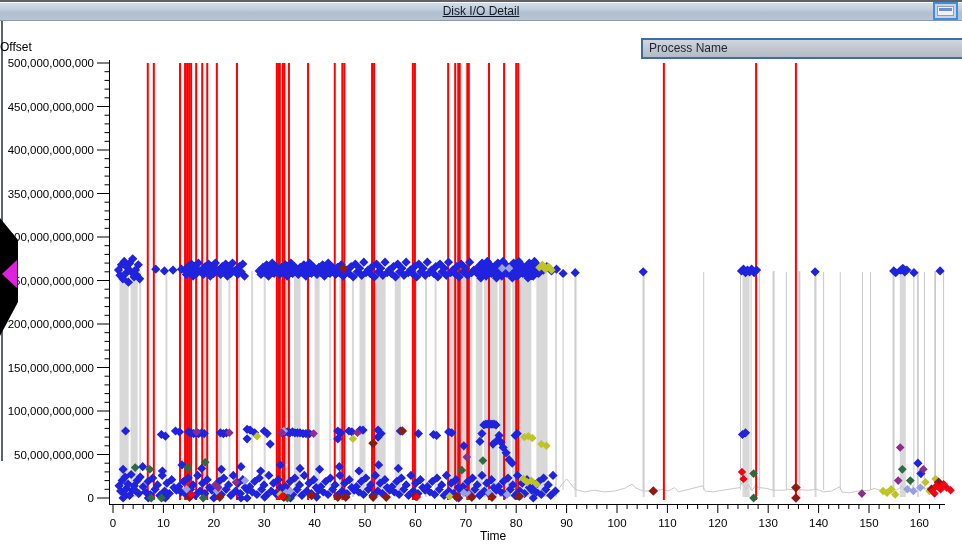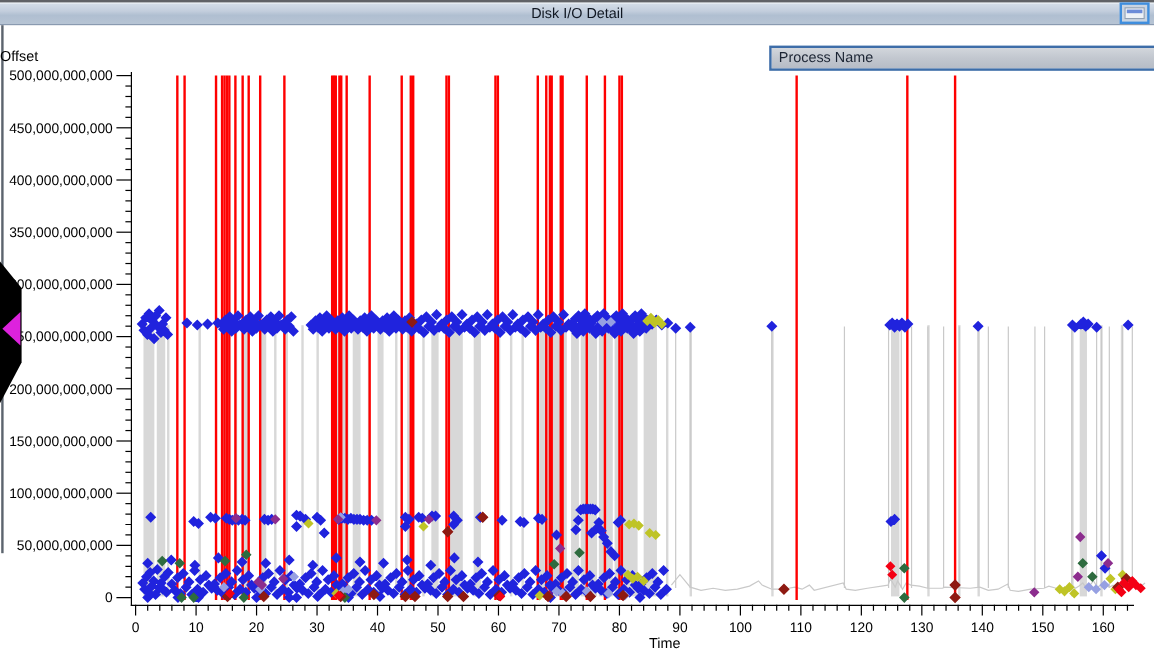--- a/index.html
+++ b/index.html
@@ -4,39 +4,39 @@
 <style>
   html,body{margin:0;padding:0;background:#ffffff;width:962px;height:547px;overflow:hidden;
     font-family:"Liberation Sans", sans-serif;-webkit-font-smoothing:antialiased;}
   #stage{position:relative;width:962px;height:547px;background:#fff;}
   
   #titlebar{position:absolute;left:0;top:0;width:962px;height:21px;
     background:linear-gradient(#d6dfe9 0%,#c3cedd 40%,#b0bfd1 60%,#b7c4d4 100%);
     border-top:2px solid #606266;border-bottom:1px solid #8a9ab0;
     box-shadow:inset 0 1px 0 #f6f9fc;box-sizing:border-box;}
   #titlebar .title{position:absolute;left:0;right:0;top:2px;text-align:center;
-    font-size:12px;color:#101722;}
+    font-size:12px;color:#101722;text-decoration:underline;}
   
   #flyoutbtn{position:absolute;left:933px;top:2px;width:25px;height:18px;
     border:2px solid #3f8ede;background:#c9d4e2;box-sizing:border-box;cursor:pointer;}
   #flyoutbtn .glyph{position:absolute;left:2px;top:2px;right:2px;bottom:2px;
     background:#eef2f7;border:1px solid #90a0b4;}
   #flyoutbtn .glyph .bar{position:absolute;left:1px;right:1px;top:1px;height:3px;background:#6c8cd8;}
   
   #procdrop{position:absolute;left:641px;top:38px;width:361px;height:21px;
     border:2px solid #3d6da8;box-sizing:border-box;
     background:linear-gradient(#d2d6dc 0%,#c2c7cf 50%,#b6bcc6 100%);
     font-size:12px;color:#1c2534;line-height:17px;padding-left:6px;cursor:pointer;}
   #procdrop .arrow{position:absolute;right:3px;top:5px;width:0;height:0;
     border-left:6px solid transparent;border-right:6px solid transparent;
     border-top:7px solid #e9edf3;}
   
   .axis-title{position:absolute;font-size:12px;color:#000;}
   #ylab{left:0;top:40px;width:111px;text-align:left;}
-  #xlab{left:504px;top:529px;width:100px;text-align:center;}
+  #xlab{left:480px;top:529px;width:100px;}
   #leftedge{position:absolute;left:1px;top:21px;width:2px;height:440px;background:#5c646e;}
   svg{position:absolute;left:0;top:0;}
 </style>
 </head>
 <body>
 
 <div id="stage">
 
   <div id="titlebar">
     <div class="title">Disk I/O Detail</div>

